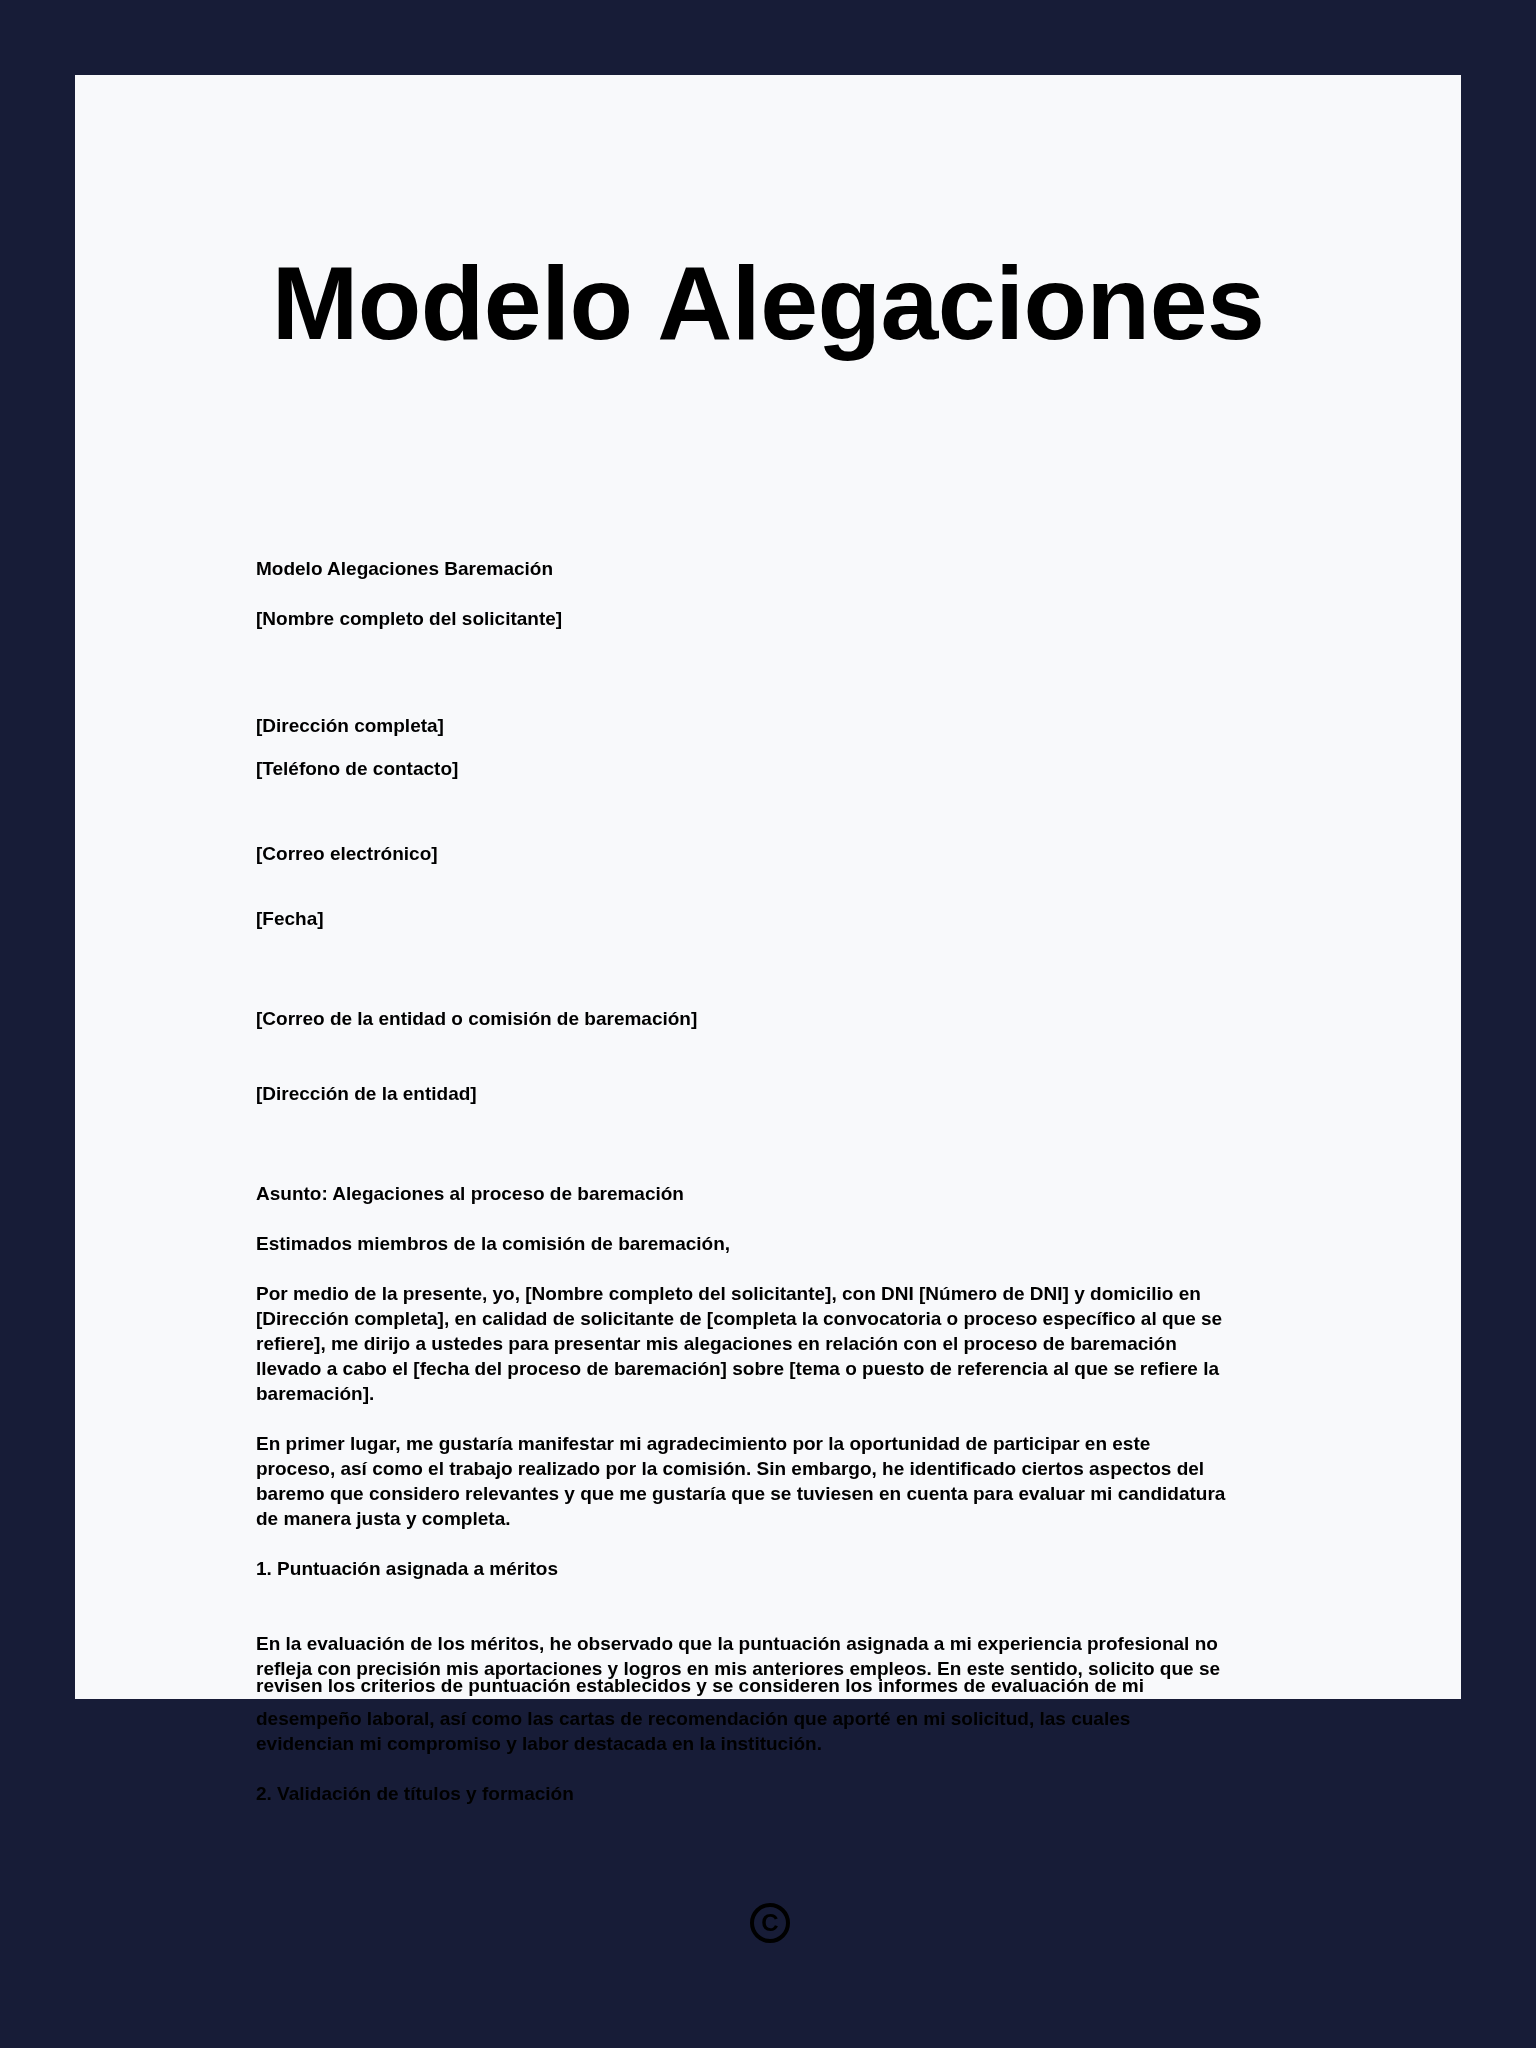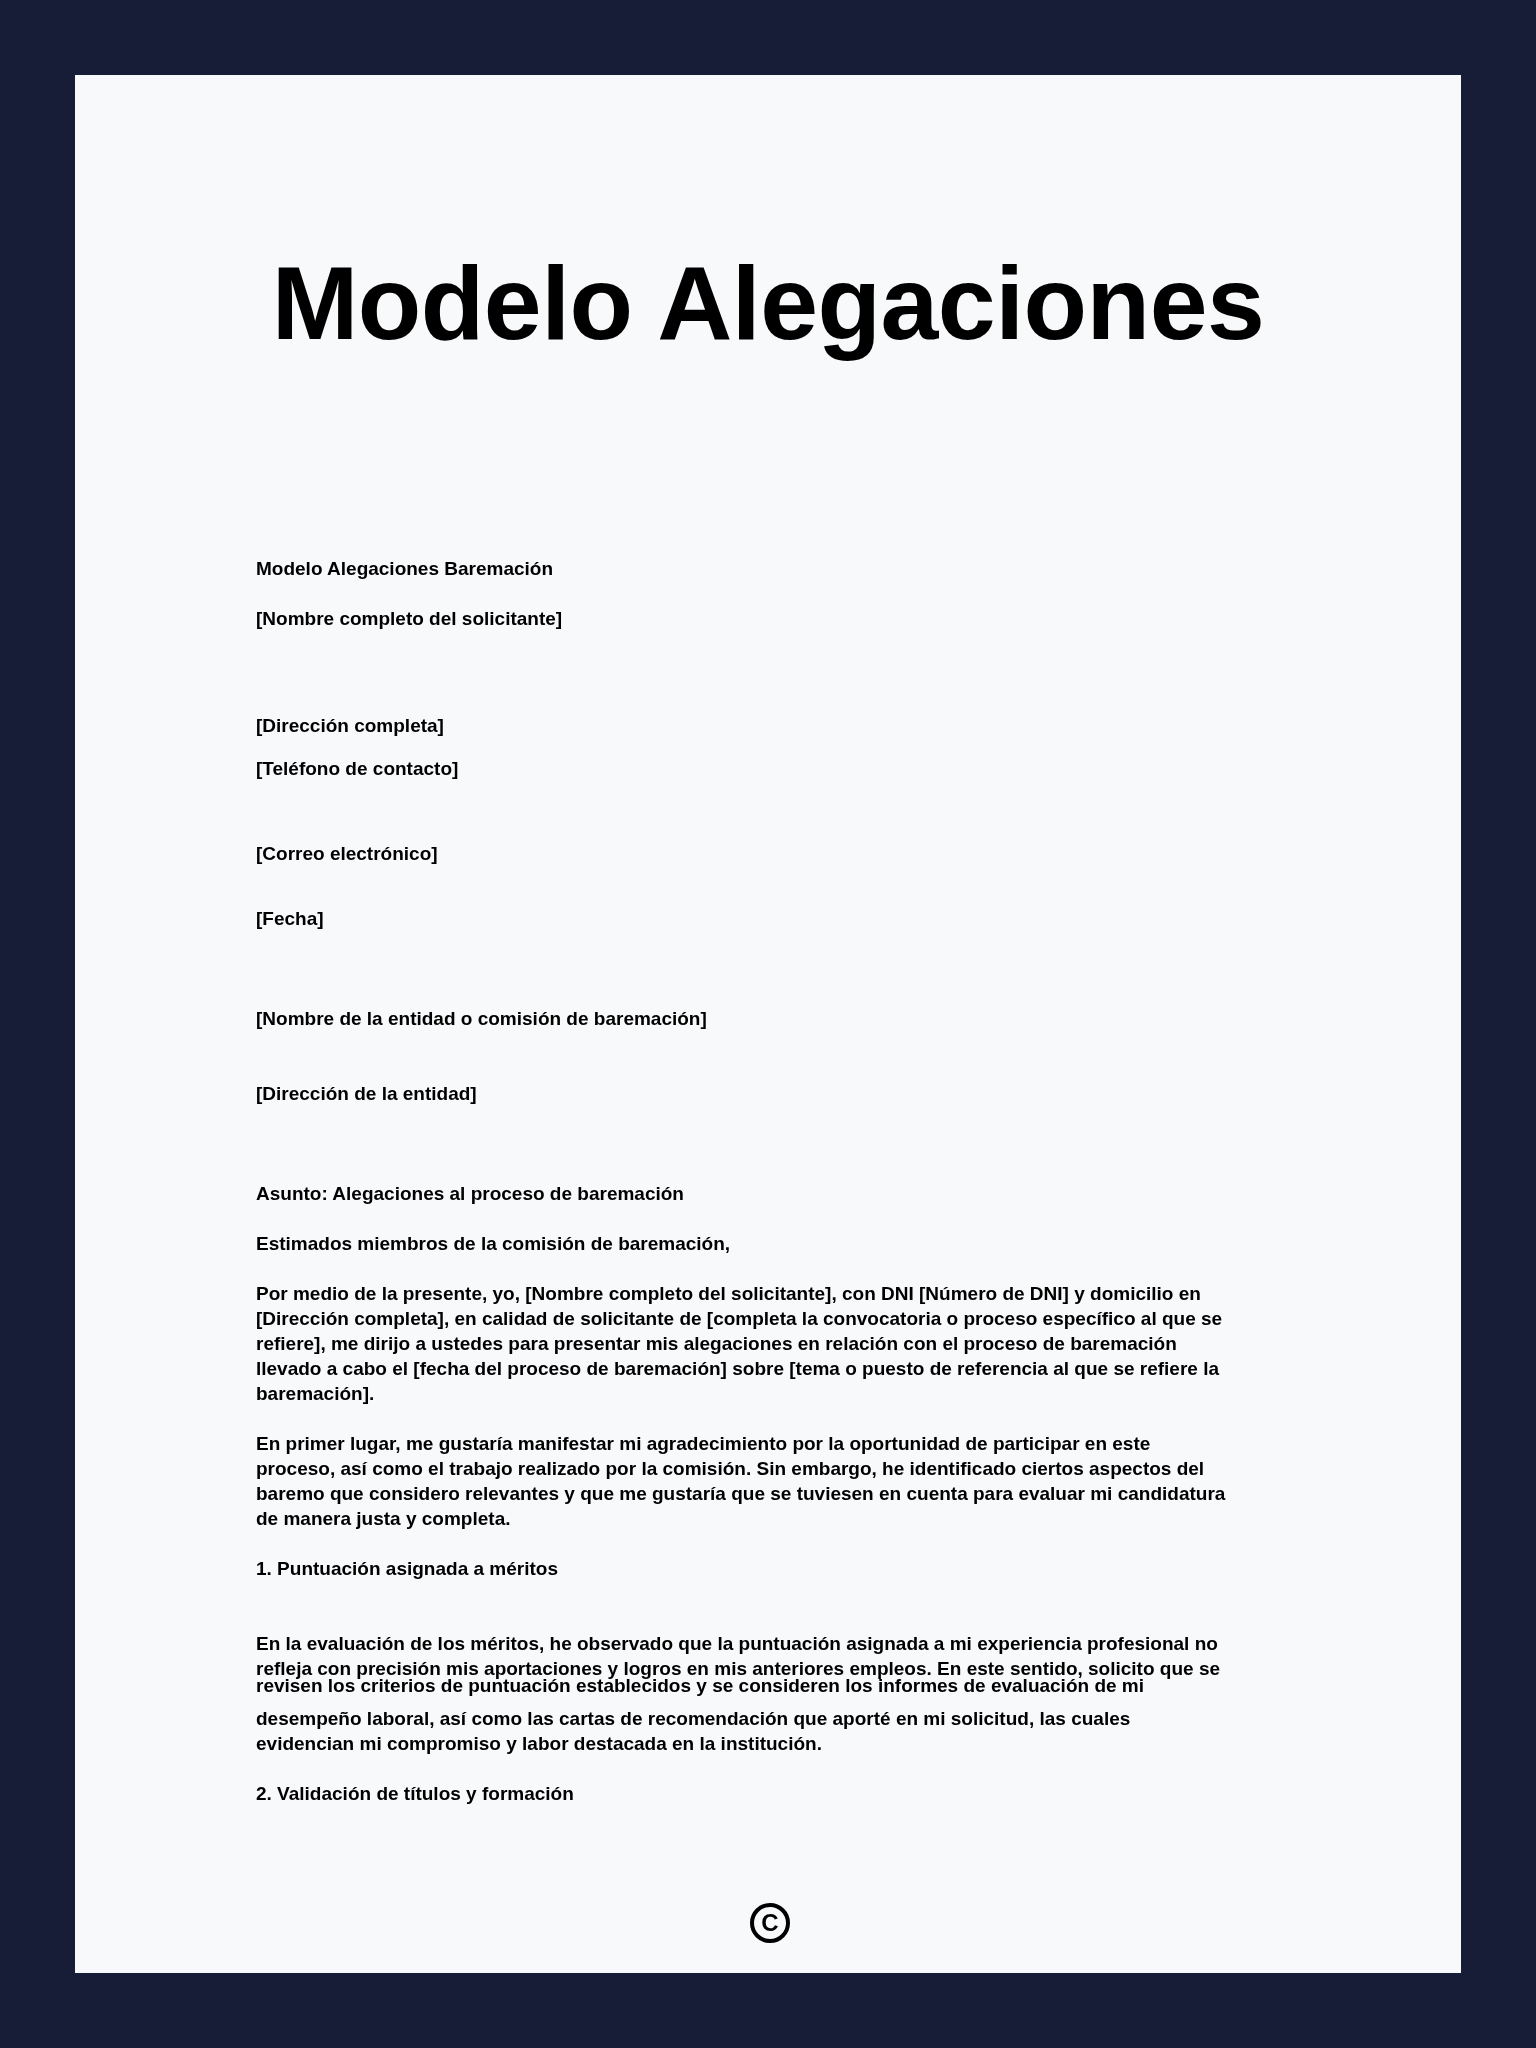--- a/index.html
+++ b/index.html
@@ -8,21 +8,21 @@
     width: 1536px;
     height: 2048px;
     background: #171c37;
     overflow: hidden;
   }
   .page {
     position: absolute;
     left: 75px;
     top: 75px;
     width: 1386px;
-    height: 1898px;
+    height: 1624px;
     background: #f8f9fb;
   }
   .title {
     position: absolute;
     left: 0;
     top: 178px;
     width: 1386px;
     text-align: center;
     font-family: "Liberation Sans", sans-serif;
     font-weight: bold;
@@ -83,21 +83,21 @@
 
   <div class="body">
     <p class="line" style="top:475px">Modelo Alegaciones Baremación</p>
 
     <p class="line" style="top:525px">[Nombre completo del solicitante]</p>
     <p class="line" style="top:632px">[Dirección completa]</p>
     <p class="line" style="top:675px">[Teléfono de contacto]</p>
     <p class="line" style="top:760px">[Correo electrónico]</p>
     <p class="line" style="top:825px">[Fecha]</p>
 
-    <p class="line" style="top:925px">[Nombre de la entidad o comisión de baremación]</p>
+    <p class="line" style="top:925px">[Correo de la entidad o comisión de baremación]</p>
     <p class="line" style="top:1000px">[Dirección de la entidad]</p>
 
     <p class="line" style="top:1100px">Asunto: Alegaciones al proceso de baremación</p>
     <p class="line" style="top:1150px">Estimados miembros de la comisión de baremación,</p>
 
     <div class="para" style="top:1200px">
       <div class="line" style="top:0">Por medio de la presente, yo, [Nombre completo del solicitante], con DNI [Número de DNI] y domicilio en</div>
       <div class="line" style="top:25px">[Dirección completa], en calidad de solicitante de [completa la convocatoria o proceso específico al que se</div>
       <div class="line" style="top:50px">refiere], me dirijo a ustedes para presentar mis alegaciones en relación con el proceso de baremación</div>
       <div class="line" style="top:75px">llevado a cabo el [fecha del proceso de baremación] sobre [tema o puesto de referencia al que se refiere la</div>

